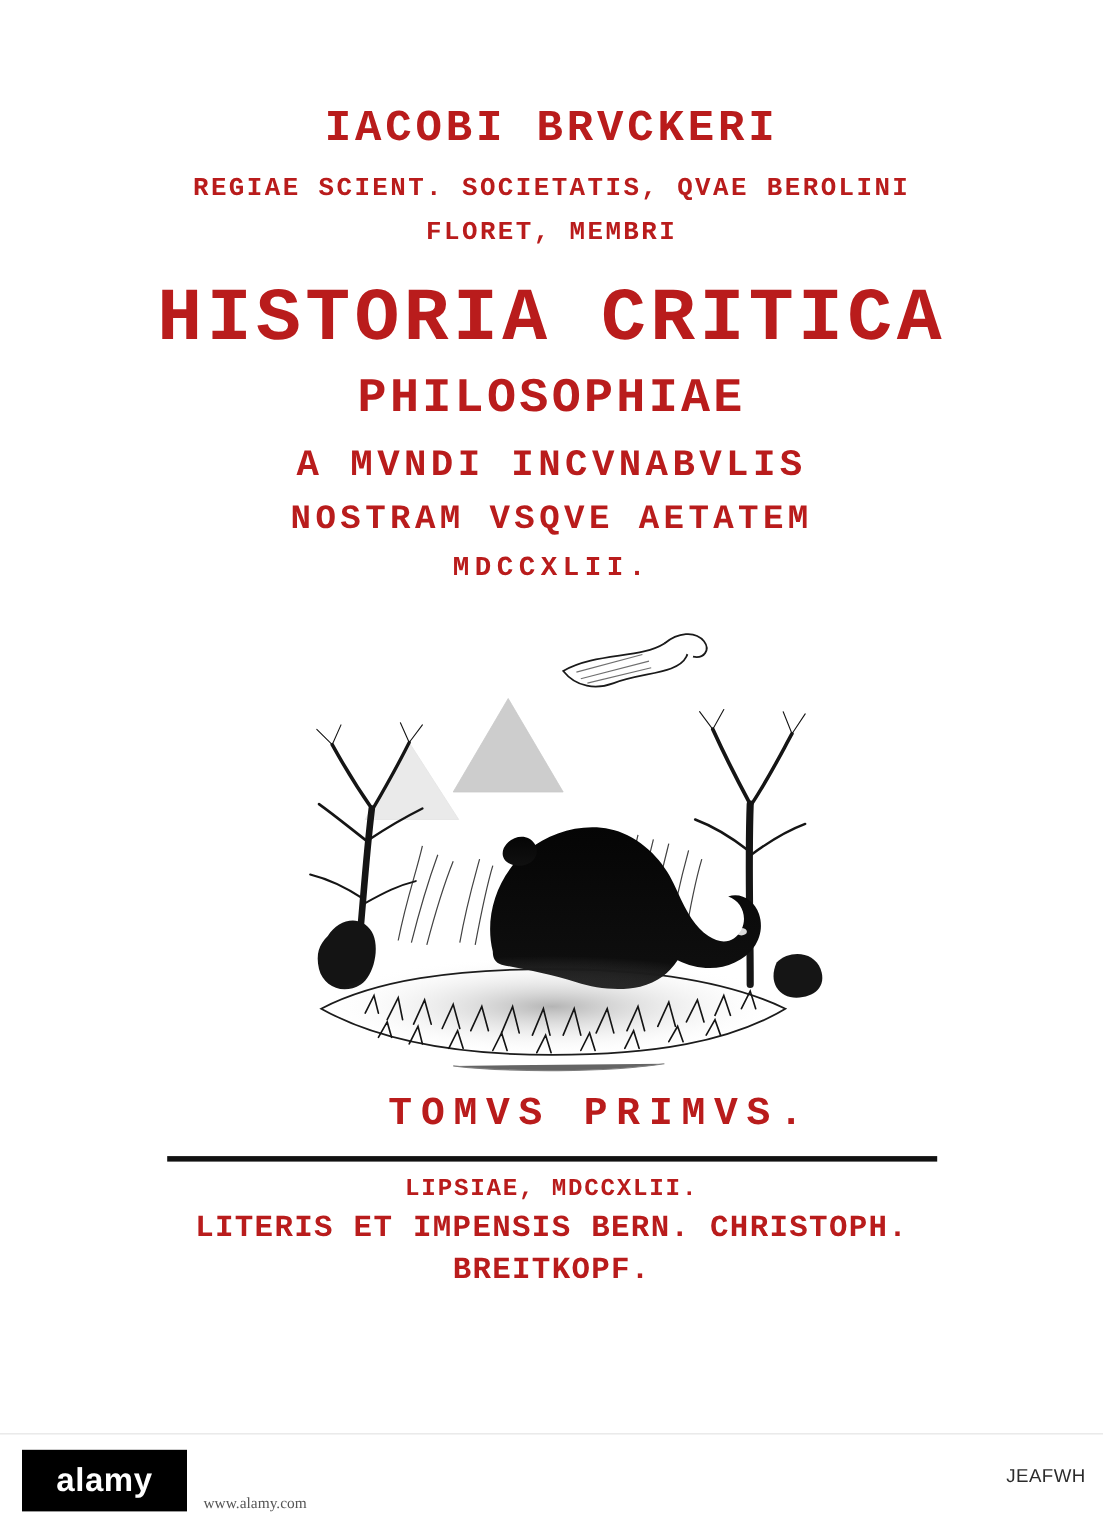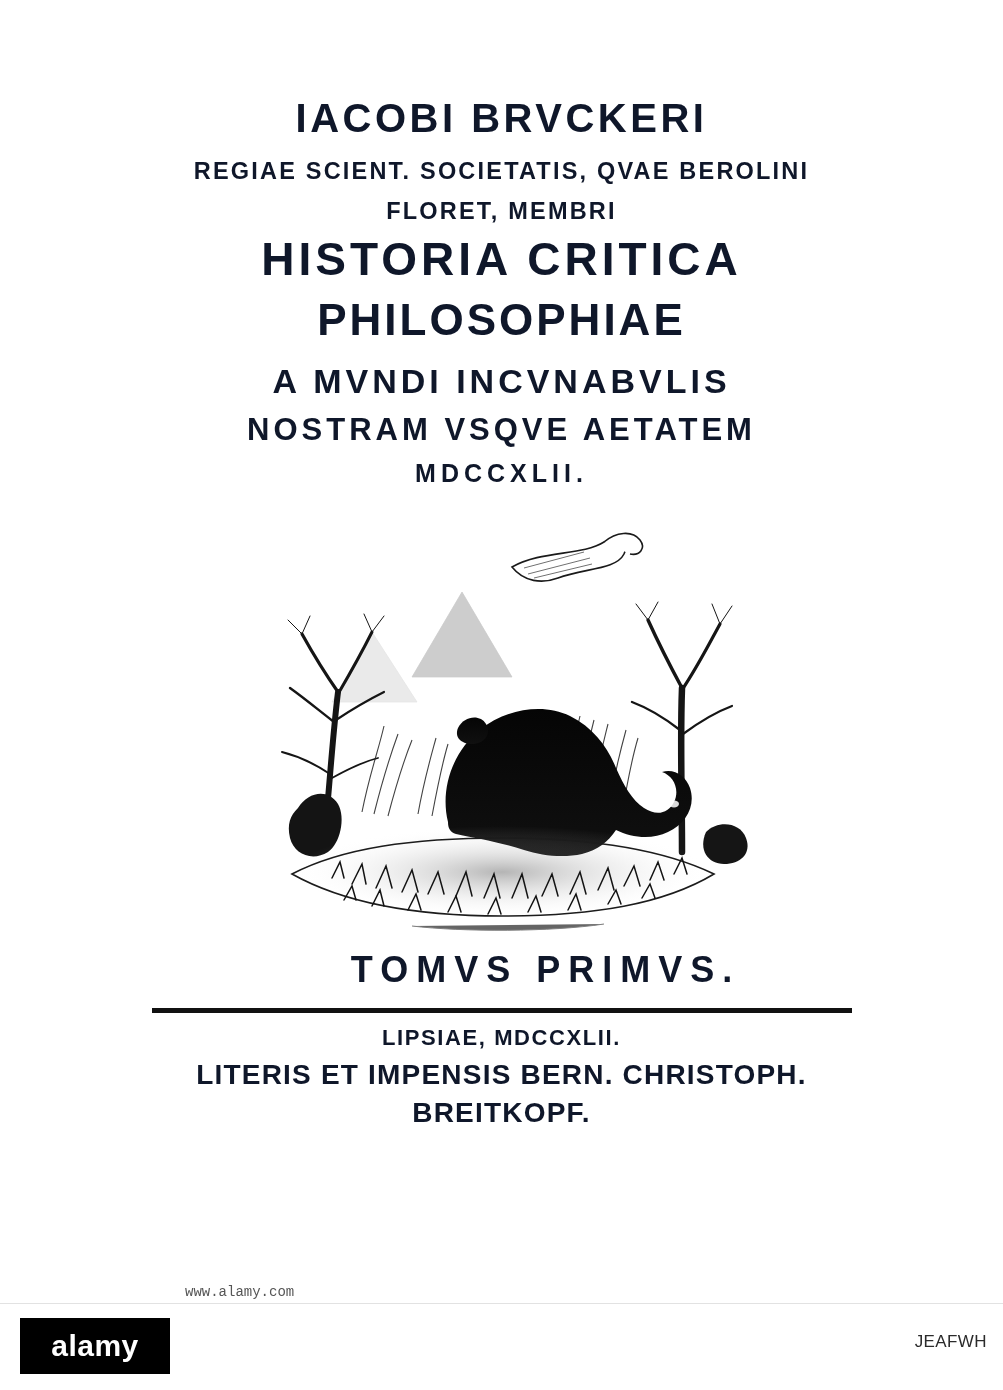--- a/index.html
+++ b/index.html
@@ -28,22 +28,22 @@
     height: 1303px;
     background: #ffffff;
     text-align: center;
     color: #161616;
   }
   .line {
     display: block;
     width: 100%;
     text-align: center;
     white-space: nowrap;
-    font-family: Liberation Sans, sans-serif;
-    color: #0f172a;
+    font-family: Liberation Mono, monospace;
+    color: #b91c1c;
   }
   .l-author {
     font-size: 40px;
     letter-spacing: 3.5px;
     font-weight: 700;
     margin-top: 98px;
     line-height: 1.0;
   }
   .l-sub1 {
     font-size: 23.5px;
@@ -53,24 +53,24 @@
     line-height: 1.0;
   }
   .l-sub2 {
     font-size: 23.5px;
     letter-spacing: 2.2px;
     font-weight: 600;
     margin-top: 16px;
     line-height: 1.0;
   }
   .l-title {
-    font-size: 46px;
+    font-size: 68px;
     letter-spacing: 4px;
     font-weight: 700;
-    margin-top: 13px;
+    margin-top: 34px;
     line-height: 1.0;
   }
   .l-title2 {
     font-size: 44px;
     letter-spacing: 3px;
     font-weight: 600;
     margin-top: 16px;
     line-height: 1.0;
   }
   .l-line3 {
@@ -181,22 +181,22 @@
     right: 16px;
     top: 1332px;
     font-family: "Liberation Sans", sans-serif;
     font-size: 17px;
     color: #2b2b2b;
     letter-spacing: 0.4px;
   }
   .alamy-url {
     position: absolute;
     left: 185px;
-    top: 1284px;
-    font-family: Liberation Mono, monospace;
+    top: 1360px;
+    font-family: Liberation Serif, serif;
     font-size: 14px;
     color: #555;
   }
 </style>
 </head>
 <body>
 
 <div class="page">
 
   <div class="titlepage">

